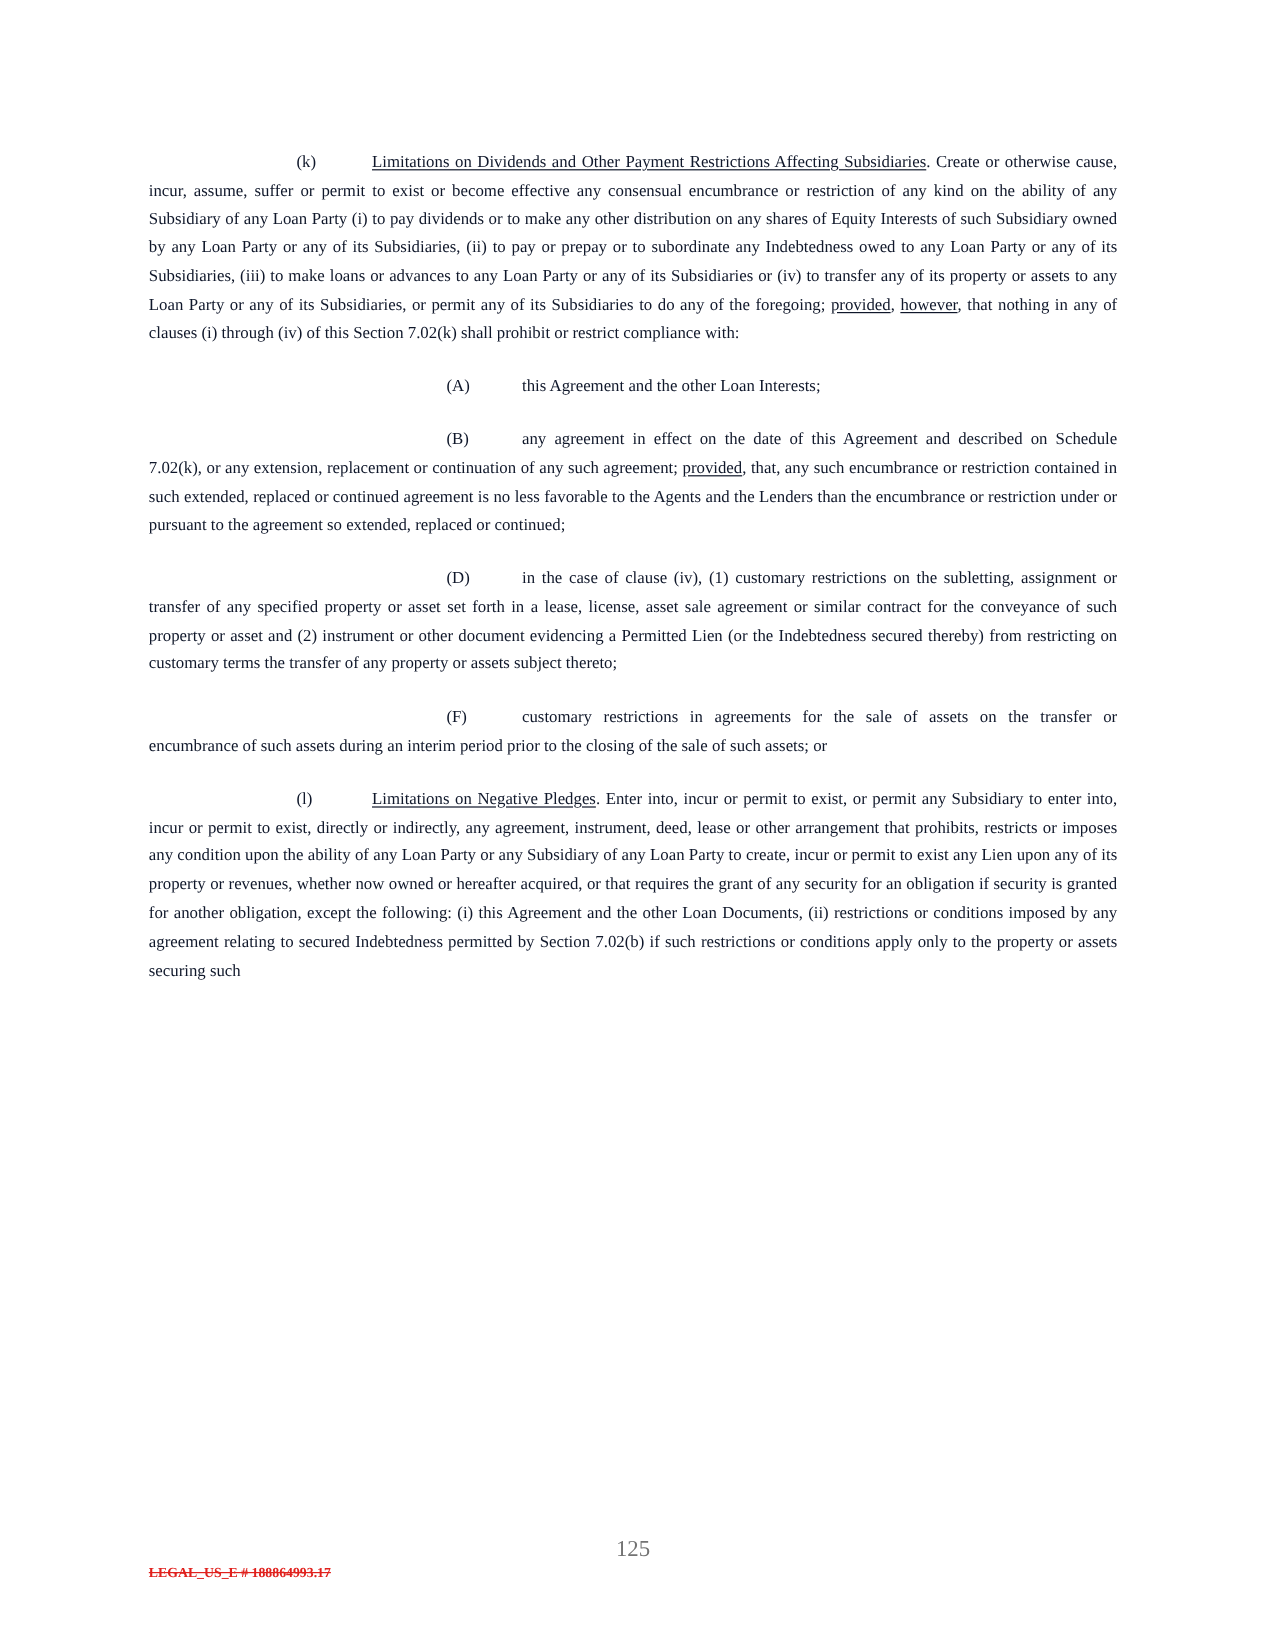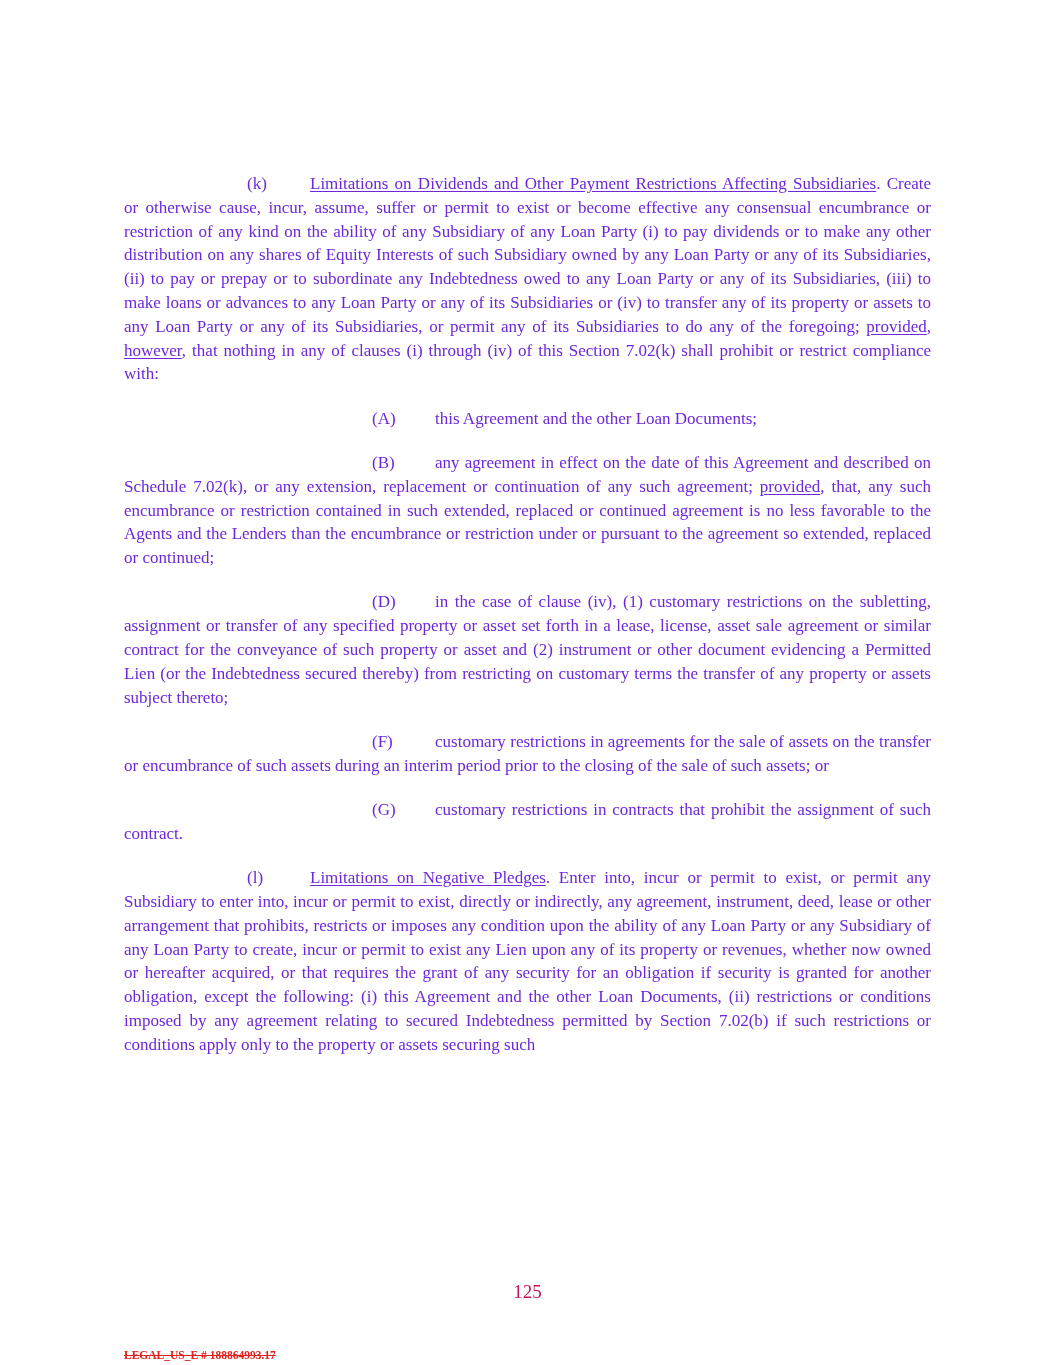--- a/index.html
+++ b/index.html
@@ -1,53 +1,52 @@
 <!DOCTYPE html>
 <html><head>
 <meta charset="utf-8">
 <style>
   html, body { margin: 0; padding: 0; background: #ffffff; }
   body { width: 1055px; height: 1365px; position: relative; overflow: hidden; }
   .page {
     position: absolute; left: 124px; top: 124px; width: 807px;
-    font-family: "Liberation Serif", serif; font-size: 17px; line-height: 23.8px;
-    color: #6d28d9; text-align: justify; margin-top: 48px;
+    font-family: "Liberation Serif", serif; font-size: 14px; line-height: 23.8px;
+    color: #0f172a; text-align: justify;
   }
   .para { margin: 0 0 20.5px 0; }
   .indent-k { text-indent: 123px; }
   .indent-sub { text-indent: 248px; }
   .lbl { display: inline-block; text-indent: 0; }
   .lbl-k { width: 63px; }
   .lbl-sub { width: 63px; }
   u { text-decoration: underline; text-underline-offset: 2px; }
   .footer-page {
     position: absolute; top: 1281px; left: 0; width: 1055px; text-align: center;
-    font-family: "Liberation Serif", serif; font-size: 19px; color: #be185d;
+    font-family: "Liberation Serif", serif; font-size: 19px; color: #737373;
   }
   .footer-id {
     position: absolute; top: 1305px; left: 124px;
     font-family: "Liberation Serif", serif; font-size: 11.5px; font-weight: bold;
-    color: #e0211d; text-decoration: line-through; margin-top: 44px;
+    color: #e0211d; text-decoration: line-through;
   }
 </style>
 </head>
 <body>
 
 <div class="page">
   <p class="para indent-k"><span class="lbl lbl-k">(k)</span><u>Limitations on Dividends and Other Payment Restrictions Affecting Subsidiaries</u><span>.  Create or otherwise cause, incur, assume, suffer or permit to exist or become effective any consensual encumbrance or restriction of any kind on the ability of any Subsidiary of any Loan Party (i) to pay dividends or to make any other distribution on any shares of Equity Interests of such Subsidiary owned by any Loan Party or any of its Subsidiaries, (ii) to pay or prepay or to subordinate any Indebtedness owed to any Loan Party or any of its Subsidiaries, (iii) to make loans or advances to any Loan Party or any of its Subsidiaries or (iv) to transfer any of its property or assets to any Loan Party or any of its Subsidiaries, or permit any of its Subsidiaries to do any of the foregoing; </span><u>provided</u><span>, </span><u>however</u><span>, that nothing in any of clauses (i) through (iv) of this Section 7.02(k) shall prohibit or restrict compliance with:</span></p>
 
-  <p class="para indent-sub"><span class="lbl lbl-sub">(A)</span><span>this Agreement and the other Loan Documents;</span></p>
+  <p class="para indent-sub"><span class="lbl lbl-sub">(A)</span><span>this Agreement and the other Loan Interests;</span></p>
 
   <p class="para indent-sub"><span class="lbl lbl-sub">(B)</span><span>any agreement in effect on the date of this Agreement and described on Schedule 7.02(k), or any extension, replacement or continuation of any such agreement; </span><u>provided</u><span>, that, any such encumbrance or restriction contained in such extended, replaced or continued agreement is no less favorable to the Agents and the Lenders than the encumbrance or restriction under or pursuant to the agreement so extended, replaced or continued;</span></p>
 
 
   <p class="para indent-sub"><span class="lbl lbl-sub">(D)</span><span>in the case of clause (iv), (1) customary restrictions on the subletting, assignment or transfer of any specified property or asset set forth in a lease, license, asset sale agreement or similar contract for the conveyance of such property or asset and (2) instrument or other document evidencing a Permitted Lien (or the Indebtedness secured thereby) from restricting on customary terms the transfer of any property or assets subject thereto;</span></p>
 
 
   <p class="para indent-sub"><span class="lbl lbl-sub">(F)</span><span>customary restrictions in agreements for the sale of assets on the transfer or encumbrance of such assets during an interim period prior to the closing of the sale of such assets; or</span></p>
 
-  <p class="para indent-sub"><span class="lbl lbl-sub">(G)</span><span>customary restrictions in contracts that prohibit the assignment of such contract.</span></p>
 
   <p class="para indent-k"><span class="lbl lbl-k">(l)</span><u>Limitations on Negative Pledges</u><span>.  Enter into, incur or permit to exist, or permit any Subsidiary to enter into, incur or permit to exist, directly or indirectly, any agreement, instrument, deed, lease or other arrangement that prohibits, restricts or imposes any condition upon the ability of any Loan Party or any Subsidiary of any Loan Party to create, incur or permit to exist any Lien upon any of its property or revenues, whether now owned or hereafter acquired, or that requires the grant of any security for an obligation if security is granted for another obligation, except the following:  (i) this Agreement and the other Loan Documents, (ii) restrictions or conditions imposed by any agreement relating to secured Indebtedness permitted by Section 7.02(b) if such restrictions or conditions apply only to  the property or assets securing such</span></p>
 </div>
 
 <div class="footer-page">125</div>
 <div class="footer-id">LEGAL_US_E # 188864993.17</div>
 
 </body></html>

